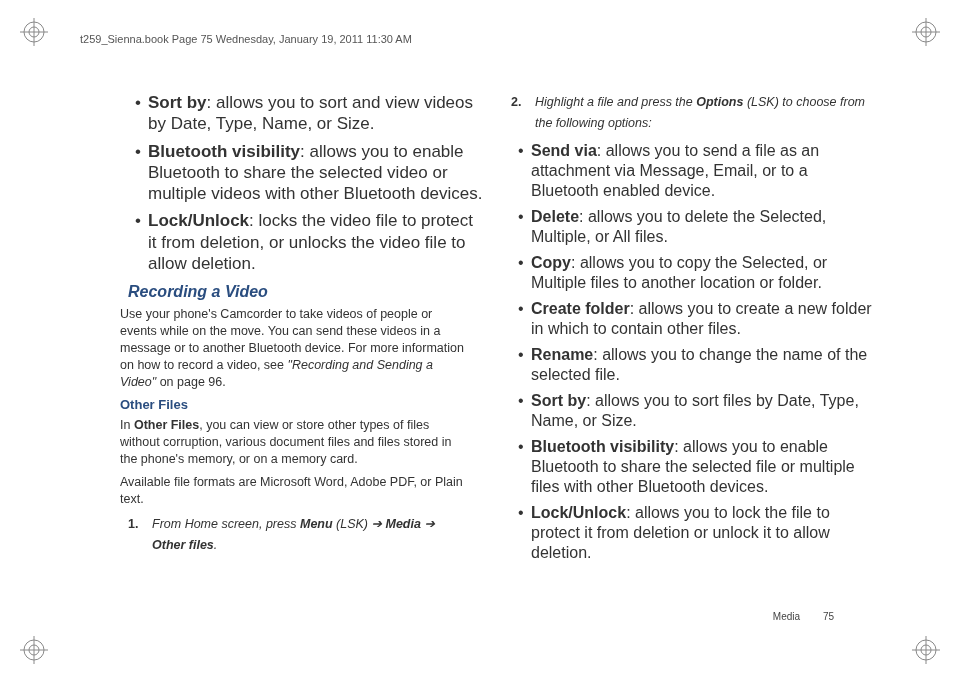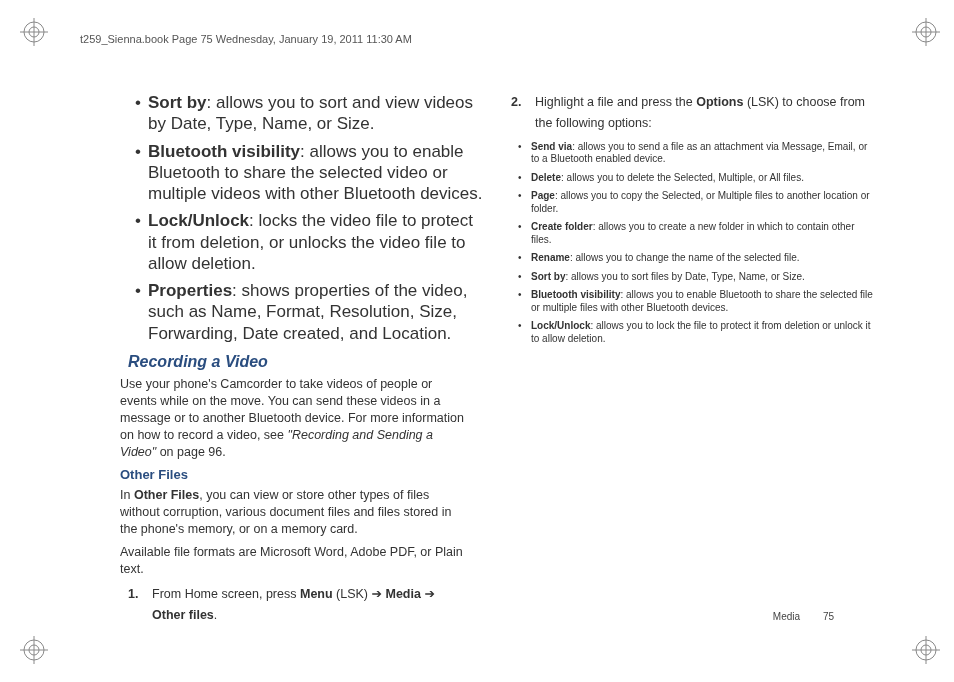--- a/index.html
+++ b/index.html
@@ -54,21 +54,21 @@
     line-height: 1.25;
     font-stretch: condensed;
   }
   .bullet-list li::before {
     content: "•";
     position: absolute;
     left: -13px;
     top: 0;
   }
   .bullet-list-tight { padding-left: 20px; }
-  .bullet-list-tight li { font-size: 10px; }
+  .bullet-list-tight li { font-size: 16px; }
   .b { font-weight: bold; }
   .subhead {
     font-size: 16px;
     font-weight: bold;
     font-style: italic;
     color: #2a4d7f;
     margin: 4px 0 4px 8px;
   }
   .sechead {
     font-size: 13px;
@@ -81,21 +81,21 @@
     line-height: 1.35;
     margin: 0 0 8px 8px;
   }
   .num-item {
     display: flex;
     margin: 0 0 0 8px;
     font-size: 12.5px;
     line-height: 1.7;
   }
   .num-item .num { font-weight: bold; width: 24px; flex-shrink: 0; }
-  .num-item .txt { flex: 1; }
+  .num-item .txt { flex: 1; font-style: italic; }
   .arrow { font-family: Arial; }
   .ital { font-style: italic; }
   .footer {
     position: absolute;
     bottom: 60px;
     right: 120px;
     font-size: 10px;
     color: #444;
   }
   .footer .pn { margin-left: 20px; }
@@ -138,21 +138,20 @@
 
 <div class="header-line">t259_Sienna.book  Page 75  Wednesday, January 19, 2011  11:30 AM</div>
 
 <div class="page">
 
   <div class="col">
     <ul class="bullet-list" id="left-bullets">
         <li><span class="b">Sort by</span><span>: allows you to sort and view videos by Date, Type, Name, or Size.</span></li>
         <li><span class="b">Bluetooth visibility</span><span>: allows you to enable Bluetooth to share the selected video or multiple videos with other Bluetooth devices.</span></li>
         <li><span class="b">Lock/Unlock</span><span>: locks the video file to protect it from deletion, or unlocks the video file to allow deletion.</span></li>
-        <li><span class="b">Properties</span><span>: shows properties of the video, such as Name, Format, Resolution, Size, Forwarding, Date created, and Location.</span></li>
       </ul>
 
     <div class="subhead">Recording a Video</div>
 
     <p class="body-para">
       <span>Use your phone's Camcorder to take videos of people or events while on the move. You can send these videos in a message or to another Bluetooth device. For more information on how to record a video, see </span><span class="ital">"Recording and Sending a Video"</span><span> on page 96.</span>
     </p>
 
     <div class="sechead">Other Files</div>
 
@@ -175,21 +174,21 @@
     <div class="num-item" style="margin-left:0;">
       <div class="num">2.</div>
       <div class="txt">
         <span>Highlight a file and press the </span><span class="b">Options</span><span> (LSK) to choose from the following options:</span>
       </div>
     </div>
 
     <ul class="bullet-list bullet-list-tight" id="right-bullets" style="margin-top:6px;">
         <li><span class="b">Send via</span><span>: allows you to send a file as an attachment via Message, Email, or to a Bluetooth enabled device.</span></li>
         <li><span class="b">Delete</span><span>: allows you to delete the Selected, Multiple, or All files.</span></li>
-        <li><span class="b">Page</span><span>: allows you to copy the Selected, or Multiple files to another location or folder.</span></li>
+        <li><span class="b">Copy</span><span>: allows you to copy the Selected, or Multiple files to another location or folder.</span></li>
         <li><span class="b">Create folder</span><span>: allows you to create a new folder in which to contain other files.</span></li>
         <li><span class="b">Rename</span><span>: allows you to change the name of the selected file.</span></li>
         <li><span class="b">Sort by</span><span>: allows you to sort files by Date, Type, Name, or Size.</span></li>
         <li><span class="b">Bluetooth visibility</span><span>: allows you to enable Bluetooth to share the selected file or multiple files with other Bluetooth devices.</span></li>
         <li><span class="b">Lock/Unlock</span><span>: allows you to lock the file to protect it from deletion or unlock it to allow deletion.</span></li>
       </ul>
   </div>
 
 </div>
 

